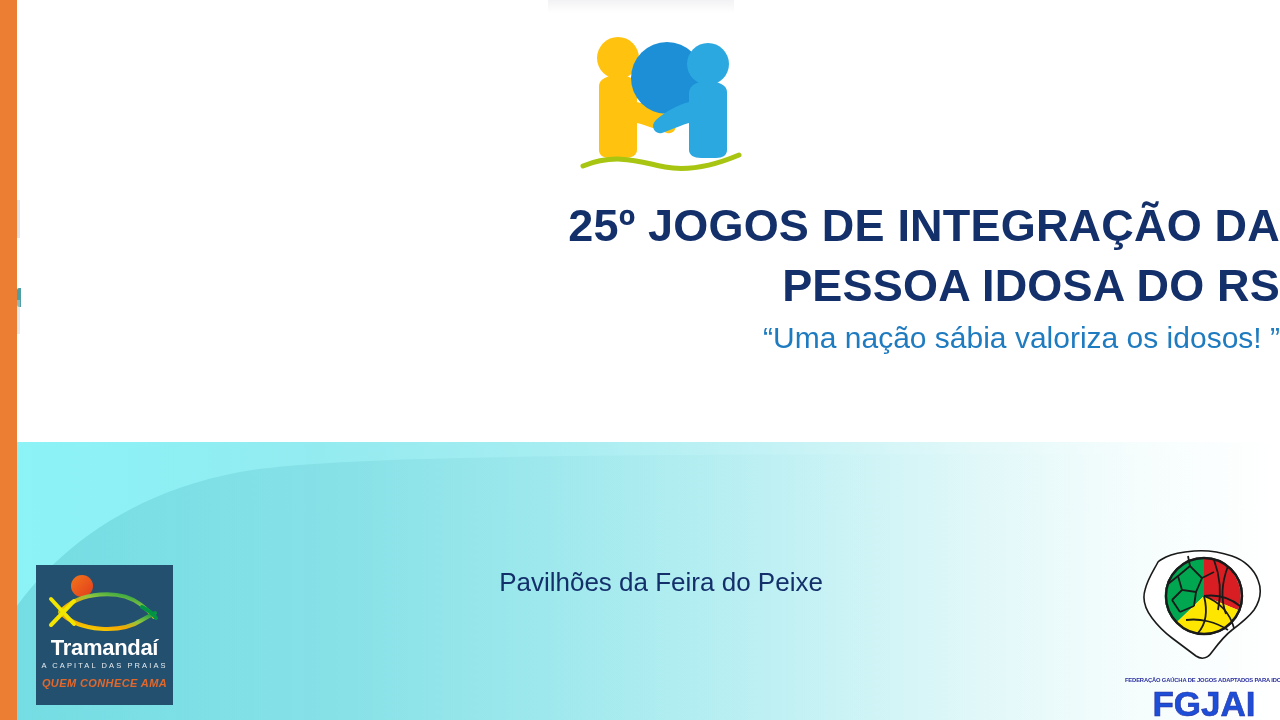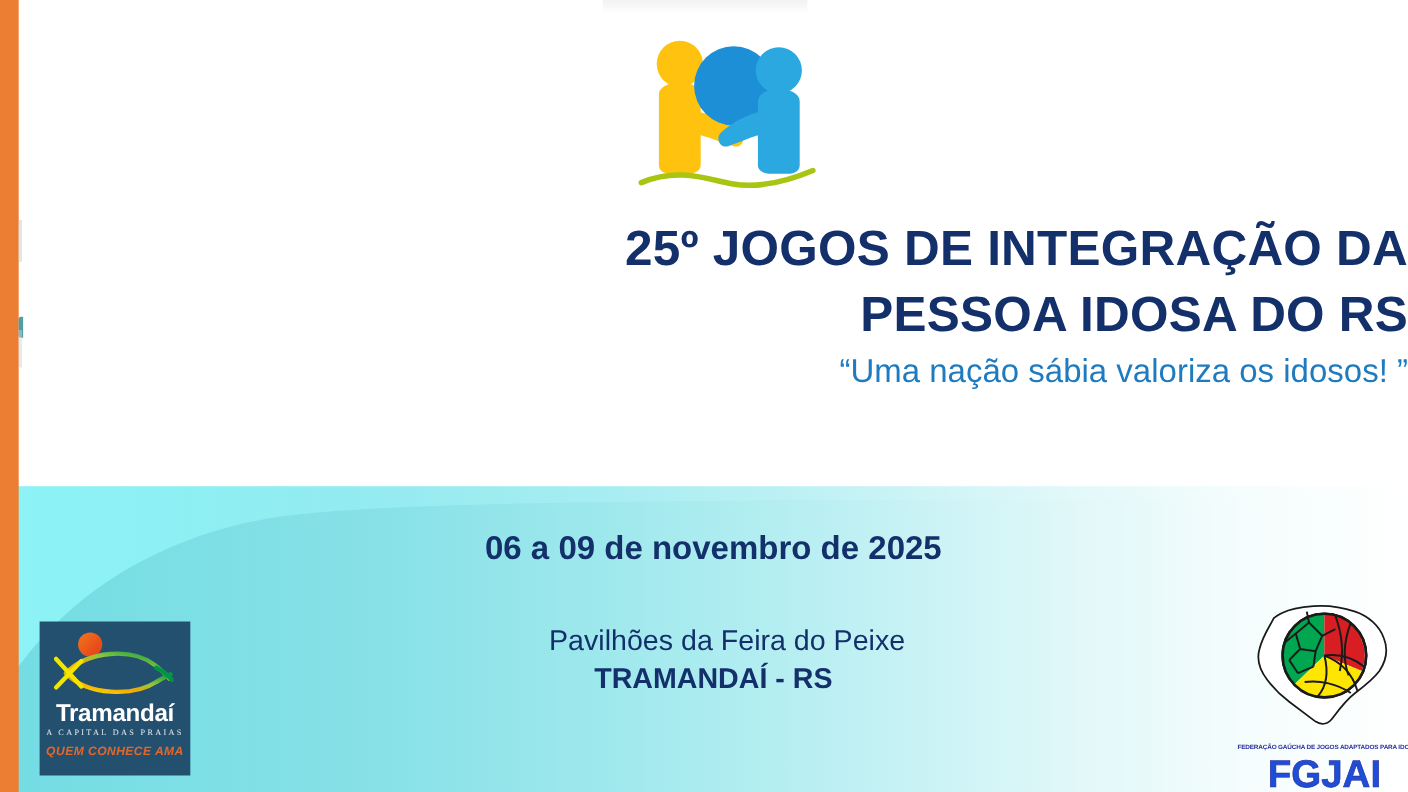--- a/index.html
+++ b/index.html
@@ -212,21 +212,21 @@
     letter-spacing: -0.3px;
     line-height: 1;
   }
   .tram-tag {
     position: absolute;
     left: 0;
     top: 97px;
     width: 137px;
     text-align: center;
     color: #e6ebef;
-    font-family: Liberation Serif, serif;
+    font-family: Liberation Sans, sans-serif;
     font-size: 7.5px;
     letter-spacing: 2.1px;
     line-height: 1;
   }
   .tram-slogan {
     position: absolute;
     left: 0;
     top: 113px;
     width: 137px;
     text-align: center;
@@ -338,25 +338,23 @@
   </div>
 
   <div class="title-block">
     <h1 class="main-title">
       <span>25º JOGOS DE INTEGRAÇÃO DA</span><br>
       <span>PESSOA IDOSA DO RS</span>
     </h1>
     <p class="sub-title">“Uma nação sábia valoriza os idosos! ”</p>
   </div>
 
-  <div class="date-line">06 a 09 de novembro de 2025</div>
 
   <div class="venue-block">
     <div class="venue-line-1">Pavilhões da Feira do Peixe</div>
-    <div class="venue-line-2">TRAMANDAÍ - RS</div>
   </div>
 
   <div class="tramandai-logo">
     <div class="tram-fish">
       <svg width="117" height="66" viewBox="0 0 117 66" xmlns="http://www.w3.org/2000/svg">
         <defs>
           <linearGradient id="fishGrad" x1="0" y1="1" x2="1" y2="0">
             <stop offset="0" stop-color="#F2E600"></stop>
             <stop offset="0.35" stop-color="#F7A800"></stop>
             <stop offset="0.62" stop-color="#8DC63F"></stop>

